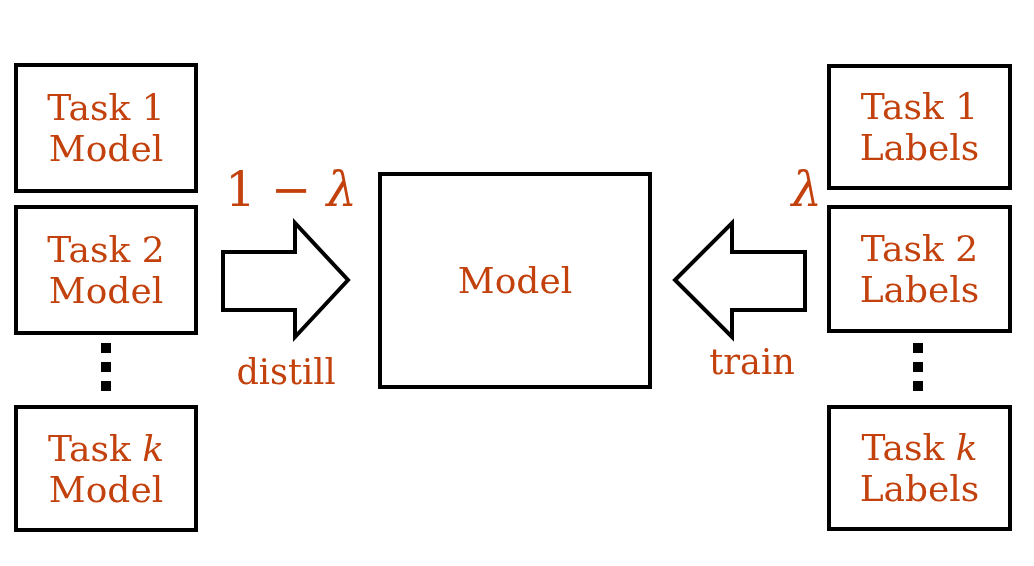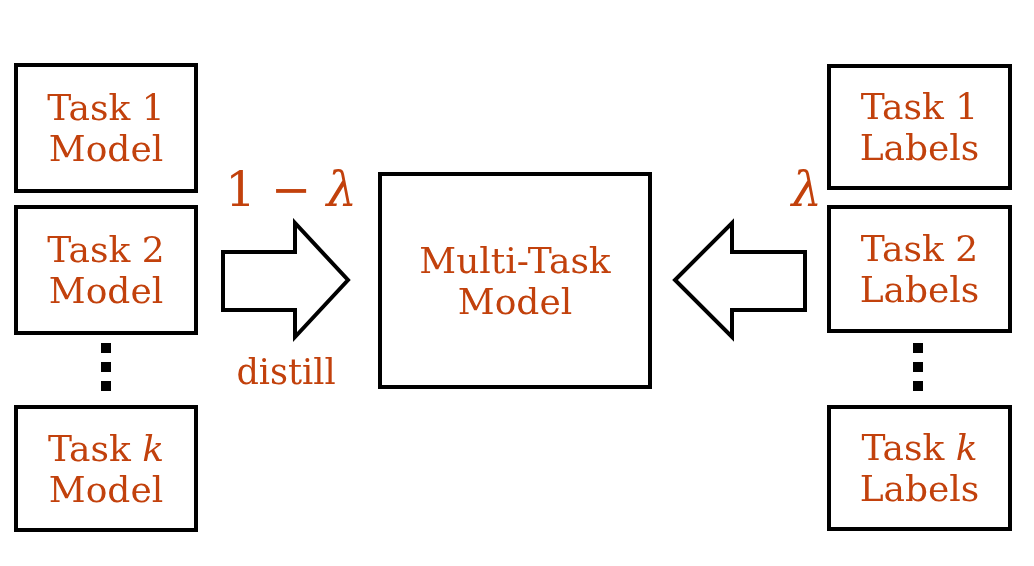--- a/index.html
+++ b/index.html
@@ -91,30 +91,30 @@
 
   <div class="arrow-label-top" style="left:221px; top:163px; width:136px;"><span>1 −</span> <span class="math-var">λ</span></div>
 
   <svg class="arrow-svg" style="left:218px; top:218px;" width="136" height="126" viewBox="0 0 136 126" aria-hidden="true">
     <polygon points="5,34 77,34 77,5 130,62 77,119 77,92 5,92" fill="#ffffff" stroke="#000000" stroke-width="4" stroke-linejoin="miter"></polygon>
   </svg>
 
   <div class="arrow-label-bottom" style="left:218px; top:352px; width:136px;">distill</div>
 
   <div class="box" style="left:378px; top:172px; width:274px; height:217px;">
-    <div>Multi-Task</div>
     <div>Model</div>
   </div>
 
   <div class="arrow-label-top" style="left:682px; top:163px; width:140px;"><span></span> <span class="math-var">λ</span></div>
 
   <svg class="arrow-svg" style="left:671px; top:218px;" width="140" height="126" viewBox="0 0 140 126" aria-hidden="true">
     <polygon points="134,34 61,34 61,5 4,62 61,119 61,92 134,92" fill="#ffffff" stroke="#000000" stroke-width="4" stroke-linejoin="miter"></polygon>
   </svg>
 
+  <div class="arrow-label-bottom" style="left:682px; top:342px; width:140px;">train</div>
 
   <div class="box" style="left:827px; top:64px; width:185px; height:126px;">
     <div><span>Task</span> <span class="">1</span></div>
     <div>Labels</div>
   </div>
 
   <div class="box" style="left:827px; top:205px; width:185px; height:128px;">
     <div><span>Task</span> <span class="">2</span></div>
     <div>Labels</div>
   </div>

